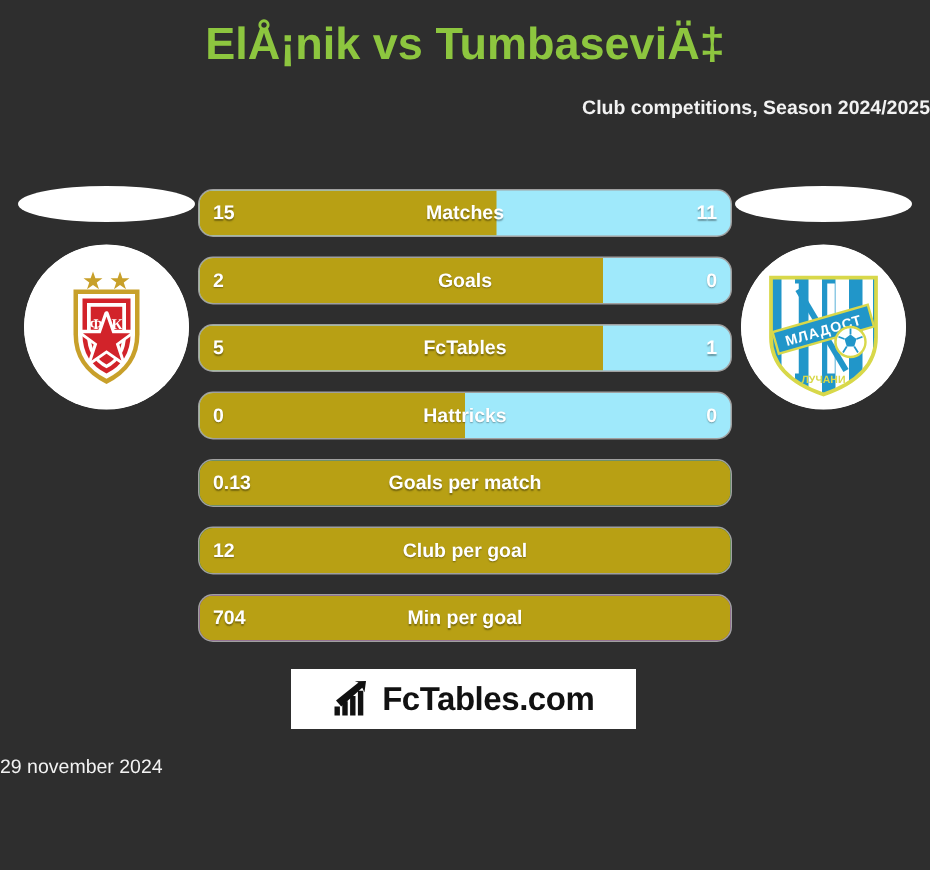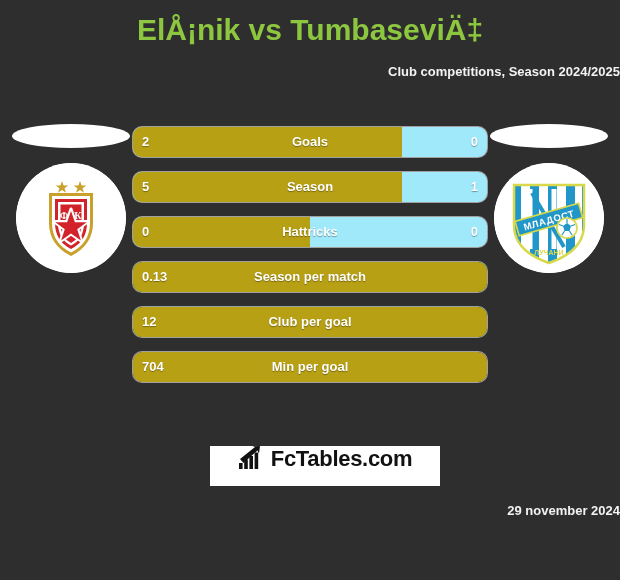--- a/index.html
+++ b/index.html
@@ -131,45 +131,45 @@
     line-height: 30px;
     color: #ffffff;
     font-size: 13px;
     font-weight: bold;
     text-shadow: 0 1px 1px rgba(0,0,0,0.35);
   }
 
   
   .logo-box {
     position: absolute;
-    left: 210px;
+    left: 194px;
     top: 446px;
     width: 230px;
     height: 40px;
     background: #ffffff;
     display: flex;
-    align-items: flex-start;
+    align-items: center;
     justify-content: center;
     gap: 7px;
   }
   .logo-text {
     color: #111111;
     font-size: 22px;
     font-weight: bold;
     letter-spacing: -0.3px;
   }
   .date {
     position: absolute;
     top: 503px;
     left: 0;
     width: 620px;
-    text-align: right;
+    text-align: left;
     color: #f2f2f2;
     font-size: 13px;
-    font-weight: bold;
+    font-weight: normal;
   }
 </style>
 </head>
 <body>
 
 <div class="page">
 
   <div class="title" style="color: rgb(141, 198, 63);">ElÅ¡nik vs TumbaseviÄ‡</div>
   <div class="subtitle">Club competitions, Season 2024/2025</div>
 
@@ -242,46 +242,52 @@
         </g>
 
         <polygon points="33,30 34.3,33.6 38.1,33.6 35,35.9 36.2,39.5 33,37.2 29.8,39.5 31,35.9 27.9,33.6 31.7,33.6" fill="#ffffff"></polygon>
         <text x="55" y="92" font-family="'Liberation Sans', sans-serif" font-size="7" font-weight="bold" fill="#d8d84a" text-anchor="middle">ЛУЧАНИ</text>
       </svg>
     </div>
   </div>
 
   <div class="bars">
 
+    <div class="bar-row" style="background: rgb(159, 233, 251);">
+      <div class="bar-fill" style="width: 56%; background: rgb(184, 160, 20);"></div>
+      <div class="bar-home">15</div>
+      <div class="bar-label">Matches</div>
+      <div class="bar-away">11</div>
+    </div>
 
     <div class="bar-row" style="background: rgb(159, 233, 251);">
       <div class="bar-fill" style="width: 76%; background: rgb(184, 160, 20);"></div>
       <div class="bar-home">2</div>
       <div class="bar-label">Goals</div>
       <div class="bar-away">0</div>
     </div>
 
     <div class="bar-row" style="background: rgb(159, 233, 251);">
       <div class="bar-fill" style="width: 76%; background: rgb(184, 160, 20);"></div>
       <div class="bar-home">5</div>
-      <div class="bar-label">Season</div>
+      <div class="bar-label">FcTables</div>
       <div class="bar-away">1</div>
     </div>
 
     <div class="bar-row" style="background: rgb(159, 233, 251);">
       <div class="bar-fill" style="width: 50%; background: rgb(184, 160, 20);"></div>
       <div class="bar-home">0</div>
       <div class="bar-label">Hattricks</div>
       <div class="bar-away">0</div>
     </div>
 
     <div class="bar-row" style="background: #0f766e;">
       <div class="bar-fill" style="width: 100%; background: rgb(184, 160, 20);"></div>
       <div class="bar-home">0.13</div>
-      <div class="bar-label">Season per match</div>
+      <div class="bar-label">Goals per match</div>
       <div class="bar-away"></div>
     </div>
 
     <div class="bar-row" style="background: #15803d;">
       <div class="bar-fill" style="width: 100%; background: rgb(184, 160, 20);"></div>
       <div class="bar-home">12</div>
       <div class="bar-label">Club per goal</div>
       <div class="bar-away"></div>
     </div>
 

